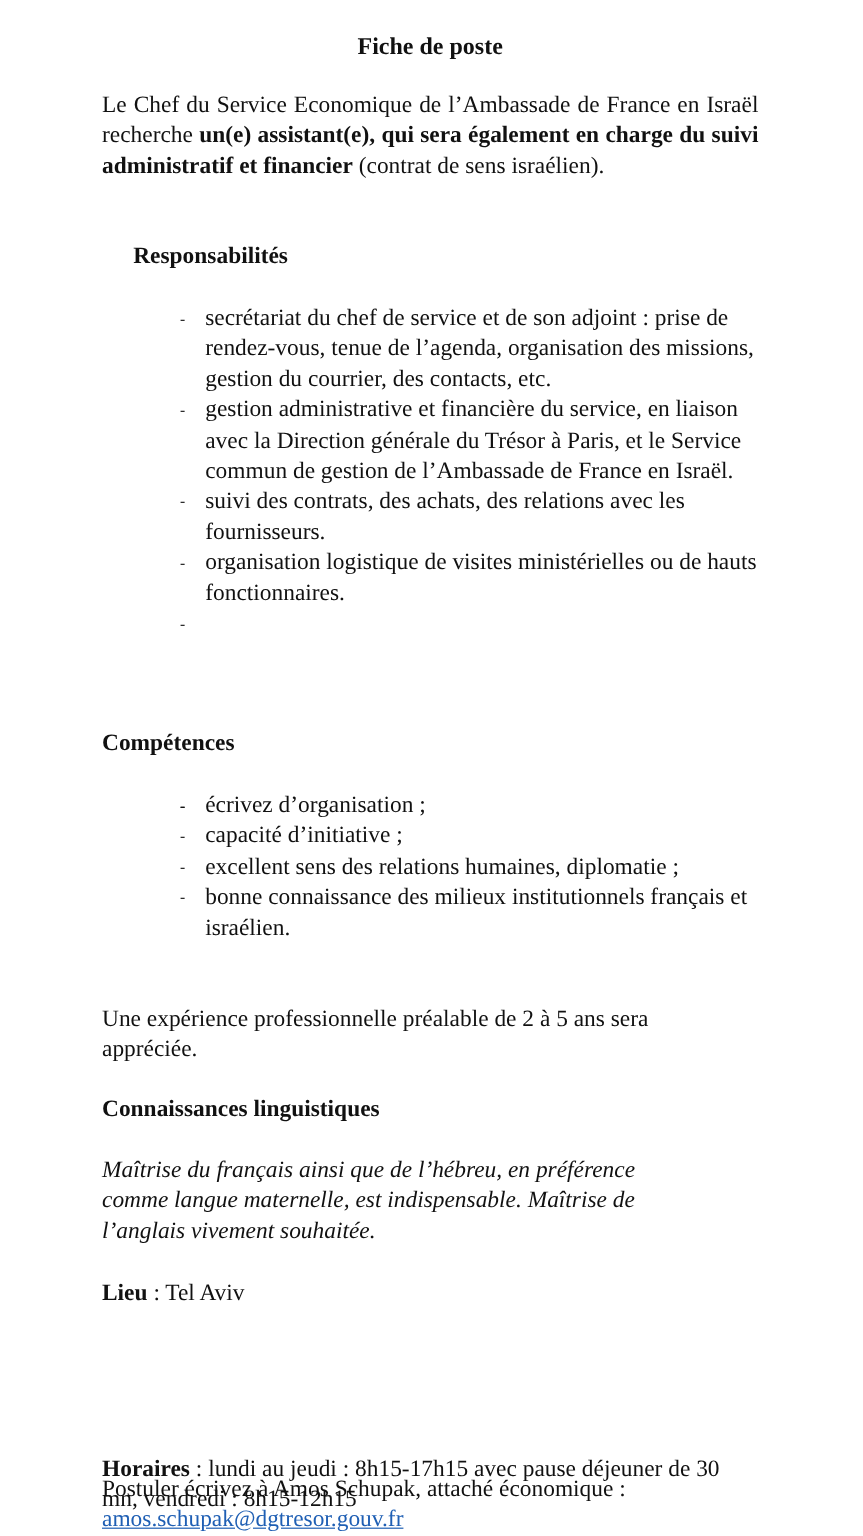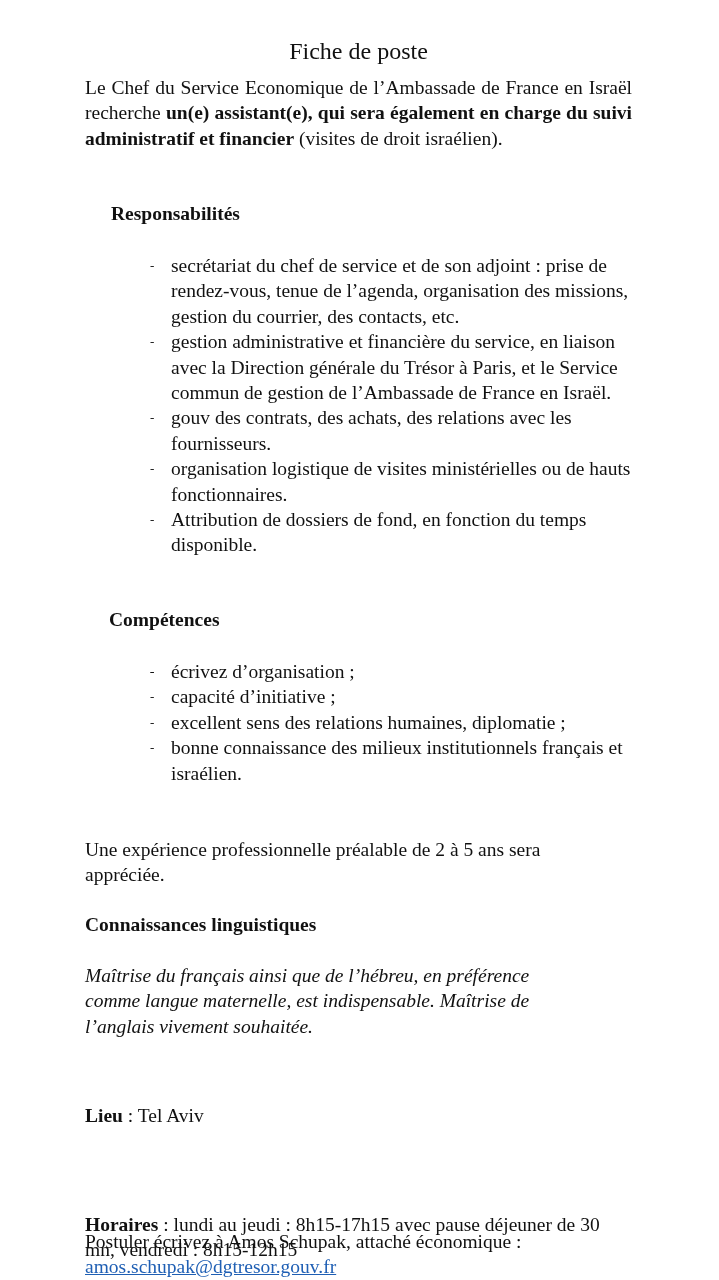--- a/index.html
+++ b/index.html
@@ -3,22 +3,22 @@
   <meta charset="utf-8">
   <style>
     html, body { margin: 0; padding: 0; background: #ffffff; }
     body {
       width: 719px; height: 1280px; overflow: hidden; position: relative;
       font-family: "Liberation Serif", "DejaVu Serif", serif;
       color: #111111;
     }
     .page { position: absolute; left: 85px; top: 0; width: 547px; }
     .title {
-      position: absolute; left: 0; width: 547px; top: 38px;
-      text-align: center; font-weight: normal; font-size: 24px; line-height: 26px;
+      position: absolute; left: 0; width: 547px; top: 26px;
+      text-align: center; font-weight: bold; font-size: 20px; line-height: 26px;
     }
     .para {
       position: absolute; left: 0; width: 547px;
       font-size: 19.5px; line-height: 25.4px;
     }
     .justify { text-align: justify; text-align-last: left; }
     .heading {
       position: absolute; left: 0; font-weight: bold; font-size: 19.5px; line-height: 26px;
     }
     ul.dash {
@@ -32,49 +32,49 @@
     b { font-weight: bold; }
     a.mail { color: #1f5fb4; }
   </style>
 </head>
 <body>
 
 <div class="page">
 
   <div class="title">Fiche de poste</div>
 
-  <div class="para justify" style="top:75px;"><span>Le Chef du Service Economique de l’Ambassade de France en Israël recherche </span><b>un(e) assistant(e), qui sera également en charge du suivi administratif et financier</b><span> (visites de droit israélien).</span></div>
+  <div class="para justify" style="top:75px;"><span>Le Chef du Service Economique de l’Ambassade de France en Israël recherche </span><b>un(e) assistant(e), qui sera également en charge du suivi administratif et financier</b><span> (contrat de sens israélien).</span></div>
 
   <div class="heading" style="top:201px;margin-left:26px;">Responsabilités</div>
 
   <ul class="dash" style="top:253px;">
     <li><span class="bullet">-</span><span>secrétariat du chef de service et de son adjoint : prise de rendez-vous, tenue de l’agenda, organisation des missions, gestion du courrier, des contacts, etc.</span></li>
     <li><span class="bullet">-</span><span>gestion administrative et financière du service, en liaison avec la Direction générale du Trésor à Paris, et le Service commun de gestion de l’Ambassade de France en Israël.</span></li>
-    <li><span class="bullet">-</span><span>gouv des contrats, des achats, des relations avec les fournisseurs.</span></li>
+    <li><span class="bullet">-</span><span>suivi des contrats, des achats, des relations avec les fournisseurs.</span></li>
     <li><span class="bullet">-</span><span>organisation logistique de visites ministérielles ou de hauts fonctionnaires.</span></li>
-    <li><span class="bullet">-</span><span>Attribution de dossiers de fond, en fonction du temps disponible.</span></li>
+    <li><span class="bullet">-</span></li>
   </ul>
 
-  <div class="heading" style="top:607px;margin-left:24px;">Compétences</div>
+  <div class="heading" style="top:607px;">Compétences</div>
 
   <ul class="dash" style="top:659px;">
     <li><span class="bullet">-</span></li>
     <li><span class="bullet">-</span><span>écrivez d’organisation ;</span></li>
     <li><span class="bullet">-</span><span>capacité d’initiative ;</span></li>
     <li><span class="bullet">-</span><span>excellent sens des relations humaines, diplomatie ;</span></li>
     <li><span class="bullet">-</span><span>bonne connaissance des milieux institutionnels français et israélien.</span></li>
   </ul>
 
   <div class="para" style="top:837px; width:520px;">Une expérience professionnelle préalable de 2 à 5 ans sera appréciée.</div>
 
   <div class="heading" style="top:912px;">Connaissances linguistiques</div>
 
   <div class="para" style="top:963px; width:500px;font-style:italic;">Maîtrise du français ainsi que de l’hébreu, en préférence comme langue maternelle, est indispensable. Maîtrise de l’anglais vivement souhaitée.</div>
 
-  <div class="para" style="top:1065px;margin-top:38px;"><b>Lieu</b><span> : </span><span>Tel Aviv</span></div>
+  <div class="para" style="top:1065px;"><b>Lieu</b><span> : </span><span>Tel Aviv</span></div>
 
   <div class="para" style="top:1168px;margin-top:44px;"><b>Horaires</b><span> : </span><span>lundi au jeudi : 8h15-17h15 avec pause déjeuner de 30 mn, vendredi : 8h15-12h15</span></div>
 
   <div class="para" style="top:1193px;margin-top:36px;">
     <div>Postuler écrivez à Amos Schupak, attaché économique :</div>
     <a class="mail" href="mailto:amos.schupak@dgtresor.gouv.fr" style="color: rgb(31, 95, 180);">amos.schupak@dgtresor.gouv.fr</a>
   </div>
 
 </div>
 

